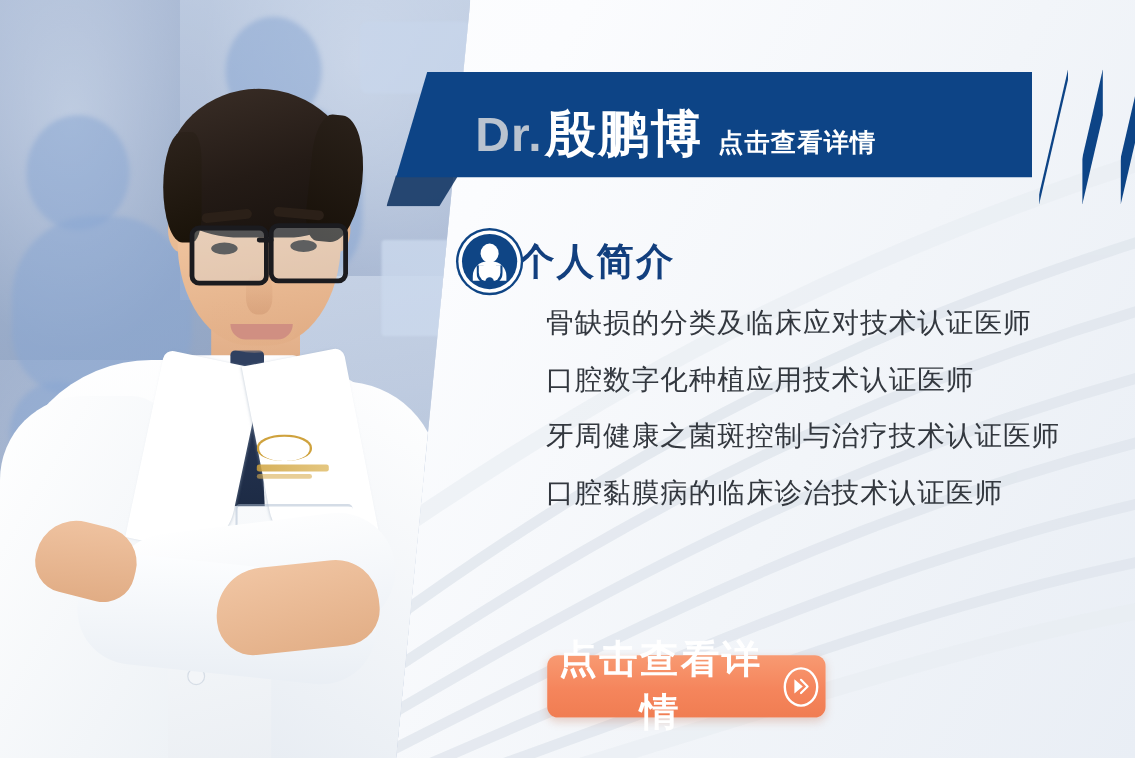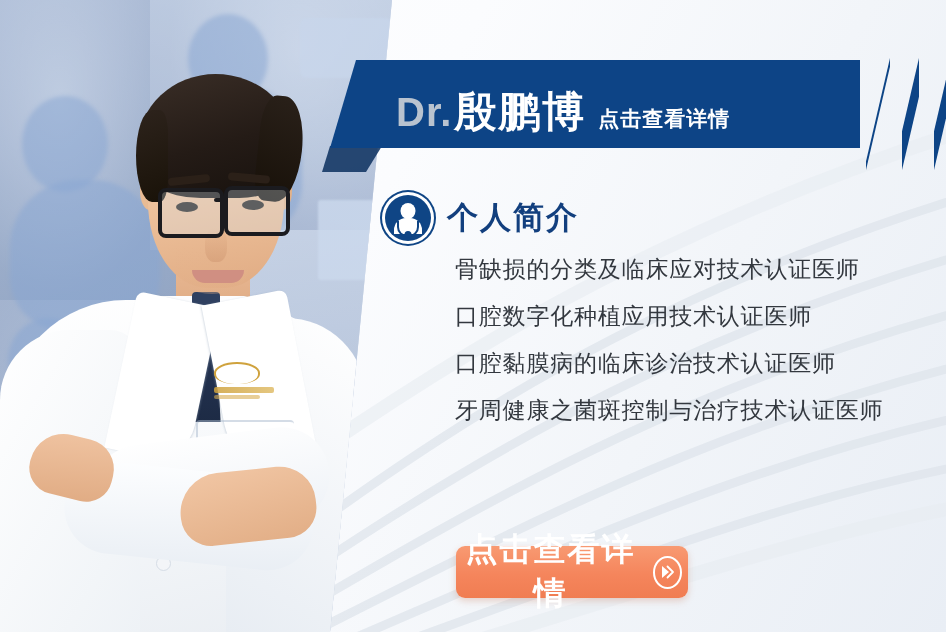--- a/index.html
+++ b/index.html
@@ -127,21 +127,21 @@
   .sl3{left:68px;width:17px;}
 
   
   .sec-head{position:absolute;left:385px;top:195px;display:flex;align-items:center;}
   .badge{width:46px;height:46px;border-radius:50%;background:#0f4585;position:relative;
          box-shadow:0 0 0 3px #ffffff,0 0 0 5px #0f4585;flex:0 0 auto;}
   .badge .b-head{position:absolute;left:50%;top:8px;transform:translateX(-50%);width:15px;height:16px;background:#fff;border-radius:50%;}
   .badge .b-body{position:absolute;left:50%;top:23px;transform:translateX(-50%);width:28px;height:16px;background:#fff;border-radius:12px 12px 0 0;}
   .badge .b-st{position:absolute;left:50%;top:26px;transform:translateX(-50%);width:18px;height:14px;border:2px solid #0f4585;border-top:none;border-radius:0 0 10px 10px;}
   .badge .b-dot{position:absolute;left:50%;top:36px;transform:translateX(-50%);width:7px;height:7px;background:#0f4585;border-radius:50%;}
-  .sec-cn{font-size:31px;font-weight:bold;color:#123f7e;letter-spacing:2px;margin-left:16px;text-align:right;}
+  .sec-cn{font-size:31px;font-weight:bold;color:#123f7e;letter-spacing:2px;text-align:right;}
   .sec-en{font-size:18px;color:#2a558f;margin-left:12px;letter-spacing:.2px;}
 
   
   .cred{position:absolute;left:455px;top:246px;}
   .cred-line{font-size:23px;color:#33383f;line-height:47px;letter-spacing:.8px;white-space:nowrap;}
 
   
   .cta{
     position:absolute;left:456px;top:546px;width:232px;height:52px;
     background:linear-gradient(180deg,#f89a72 0%,#f5855c 55%,#f07d52 100%);
@@ -255,22 +255,22 @@
       <div class="b-body"></div>
       <div class="b-st"></div>
       <div class="b-dot"></div>
     </div>
     <span class="sec-cn">个人简介</span>
   </div>
 
   <div class="cred">
     <div class="cred-line">骨缺损的分类及临床应对技术认证医师</div>
     <div class="cred-line">口腔数字化种植应用技术认证医师</div>
+    <div class="cred-line">牙周健康之菌斑控制与治疗技术认证医师</div>
     <div class="cred-line">口腔黏膜病的临床诊治技术认证医师</div>
-    <div class="cred-line">牙周健康之菌斑控制与治疗技术认证医师</div>
   </div>
 
   <button class="cta">
     <span class="cta-label">点击查看详情</span>
     <span class="cta-arrow">
       <svg width="16" height="16" viewBox="0 0 16 16">
         <path d="M3 2 L10 8 L3 14 Z" fill="#ffffff"></path>
         <path d="M8.5 2.5 L14 8 L8.5 13.5" fill="none" stroke="#ffffff" stroke-width="1.8" stroke-linecap="round" stroke-linejoin="round"></path>
       </svg>
     </span>

